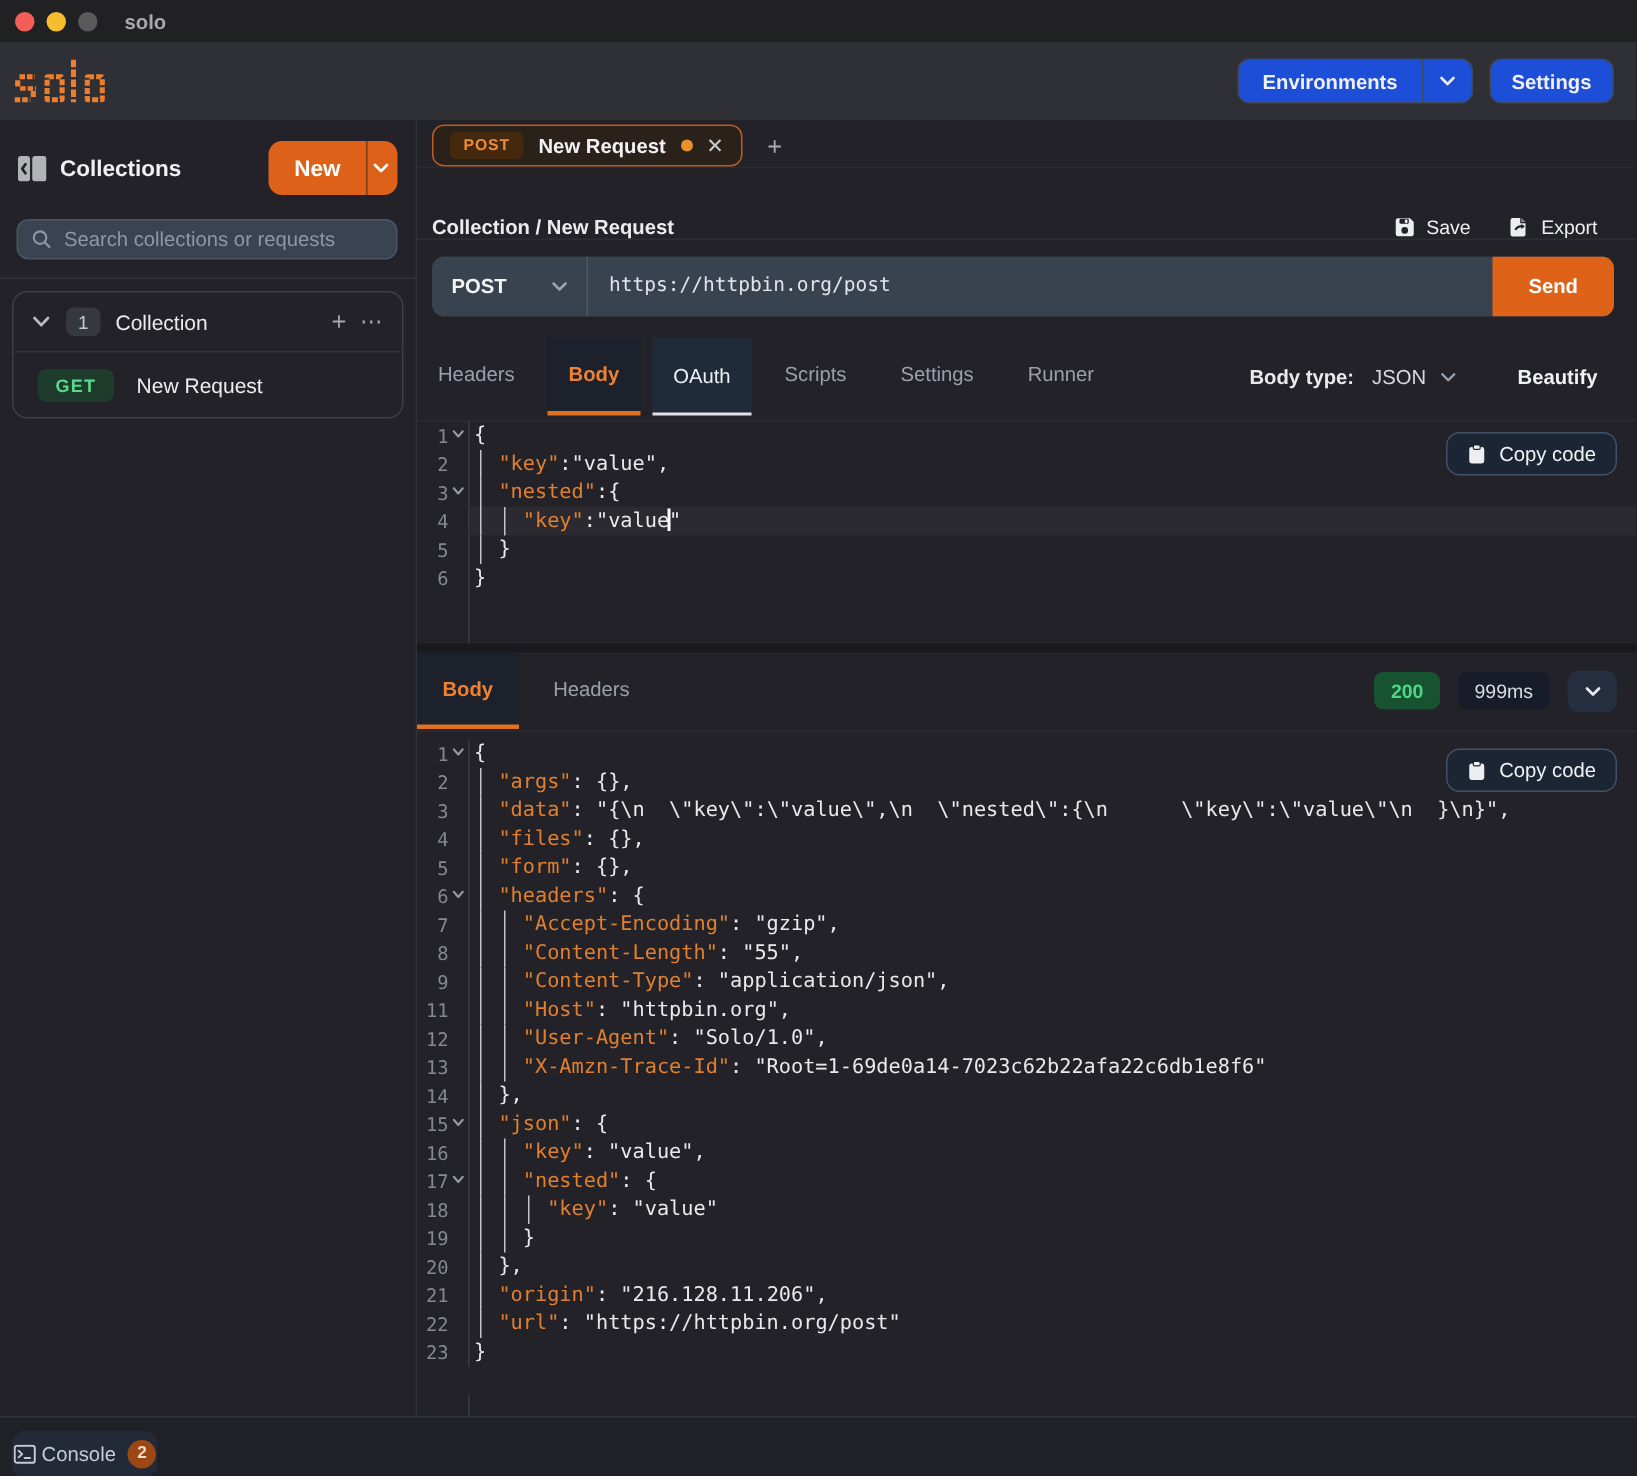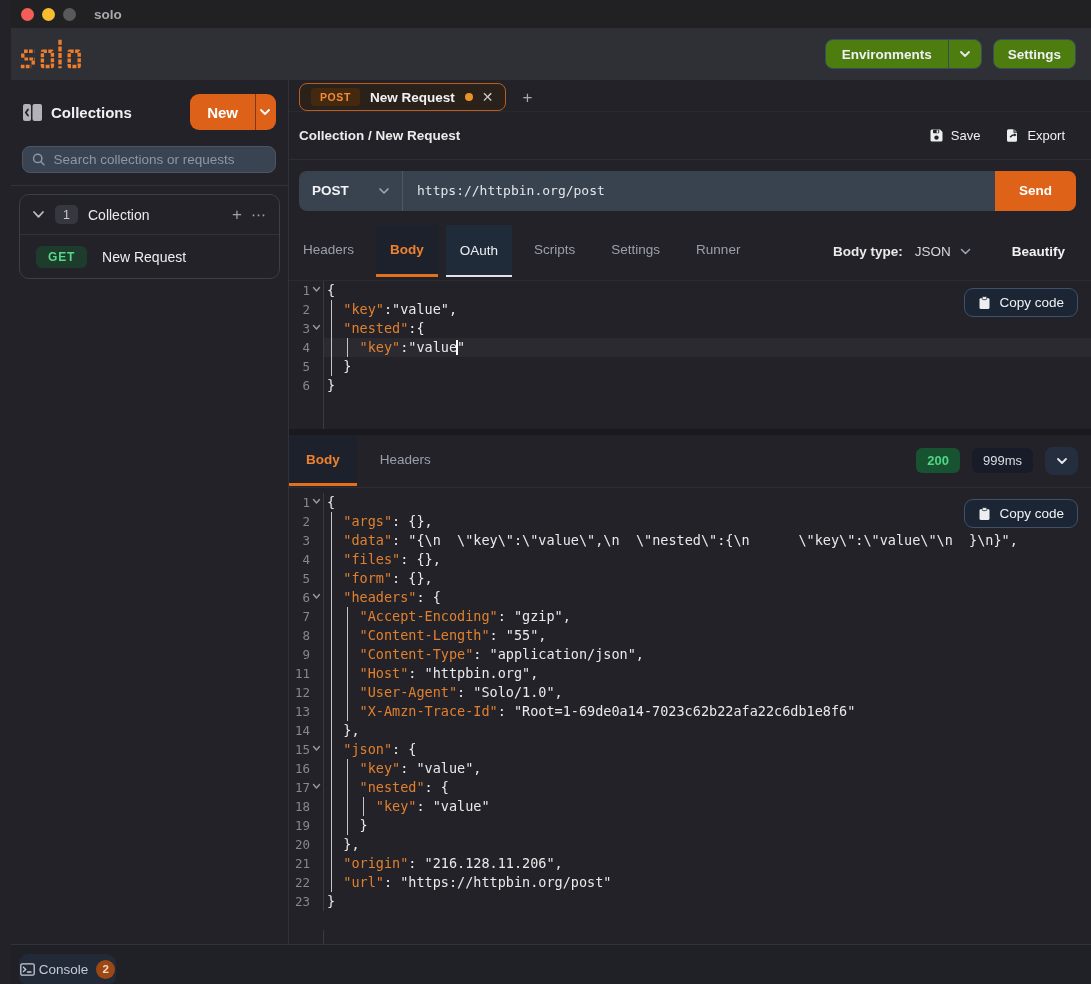--- a/index.html
+++ b/index.html
@@ -1,33 +1,33 @@
 <!DOCTYPE html>
 <html><head>
 <meta charset="utf-8">
 <style>
   * { margin:0; padding:0; box-sizing:border-box; }
   html,body { width:1091px; height:984px; overflow:hidden; }
   body { font-family:"Liberation Sans", sans-serif; background:#232228; color:#ececee; }
-  .window { position:relative; width:1091px; height:984px; display:flex; flex-direction:column;padding-left:11px; }
+  .window { position:relative; width:1091px; height:984px; display:flex; flex-direction:column; }
 
   
   .titlebar { height:28px; background:#212124; display:flex; align-items:center; flex:0 0 auto; }
   .lights { display:flex; gap:8px; margin-left:10px; }
   .light { width:13px; height:13px; border-radius:50%; }
   .light.red { background:#f35f58; }
   .light.yellow { background:#f6bd2f; }
   .light.gray { background:#59595c; }
   .titlebar-title { margin-left:18px; font-size:13.5px; font-weight:bold; color:#a9a9ad; }
 
   
   .appheader { height:52px; background:#2e3036; display:flex; align-items:center; flex:0 0 auto; }
   .logo { margin-left:9px; display:block; }
   .header-right { margin-left:auto; margin-right:15px; display:flex; gap:11px; align-items:center; }
-  .navy-btn { background:#4d7c0f; border:1px solid #3b4a61; border-radius:8px; height:30px;
+  .navy-btn { background:#1d4ed8; border:1px solid #3b4a61; border-radius:8px; height:30px;
               display:flex; align-items:center; color:#eef0f3; font-size:13.5px; font-weight:bold; }
   .env-split { padding:0; }
   .env-label { padding:0 16px; }
   .env-caret { width:33px; align-self:stretch; border-left:1px solid #3b4a61; display:flex; align-items:center; justify-content:center; }
   .settings-btn { padding:0 14px; }
 
   
   .content { flex:1 1 auto; display:flex; min-height:0; }
   .sidebar { width:278px; flex:0 0 278px; border-right:1px solid #313238; display:flex; flex-direction:column; }
   .main { flex:1 1 auto; display:flex; flex-direction:column; min-width:0; }
@@ -57,21 +57,21 @@
   
   .tabstrip { height:32px; display:flex; align-items:flex-end; flex:0 0 auto; border-bottom:1px solid #29292e; }
   .req-tab { margin-left:10px; height:28px; background:#2a211b; border:1px solid #bb5d20; border-radius:8px; display:flex; align-items:center; padding:0 11px; }
   .method-chip { background:#44290f; color:#ef8c3b; font-size:10.5px; font-weight:bold; letter-spacing:0.6px; border-radius:4px; padding:3px 9px; }
   .req-tab-title { margin-left:10px; font-size:13.5px; font-weight:bold; color:#f2f2f4; }
   .dirty-dot { width:8px; height:8px; border-radius:50%; background:#e99227; margin-left:10px; }
   .tab-close { margin-left:9px; color:#c9cacd; font-size:14px; line-height:1; }
   .tab-add { margin-left:17px; margin-bottom:5px; color:#a8a9ae; font-size:17px; line-height:1; }
 
   
-  .crumbrow { height:48px; display:flex; align-items:center; padding:0 26px 0 10px; border-bottom:1px solid #2d2e34; flex:0 0 auto; }
+  .crumbrow { height:48px; display:flex; align-items:flex-end; padding:0 26px 0 10px; border-bottom:1px solid #2d2e34; flex:0 0 auto; }
   .crumb { font-size:13.5px; font-weight:bold; color:#ececee; }
   .crumb-actions { margin-left:auto; display:flex; gap:25px; }
   .icon-btn { display:flex; align-items:center; gap:7px; color:#eff0f2; font-size:13px; font-weight:500; }
 
   
   .urlrow { height:61px; display:flex; align-items:center; padding:0 15px 0 10px; flex:0 0 auto; }
   .url-bar { height:40px; flex:1; display:flex; border-radius:8px; overflow:hidden; background:#39424f; }
   .method-select { width:104px; flex:0 0 104px; display:flex; align-items:center; padding:0 0 0 13px; border-right:1px solid #4d5765; }
   .method-select .m { font-size:13.5px; font-weight:bold; color:#f2f3f5; }
   .method-select .chev { margin-left:auto; margin-right:12px; }

